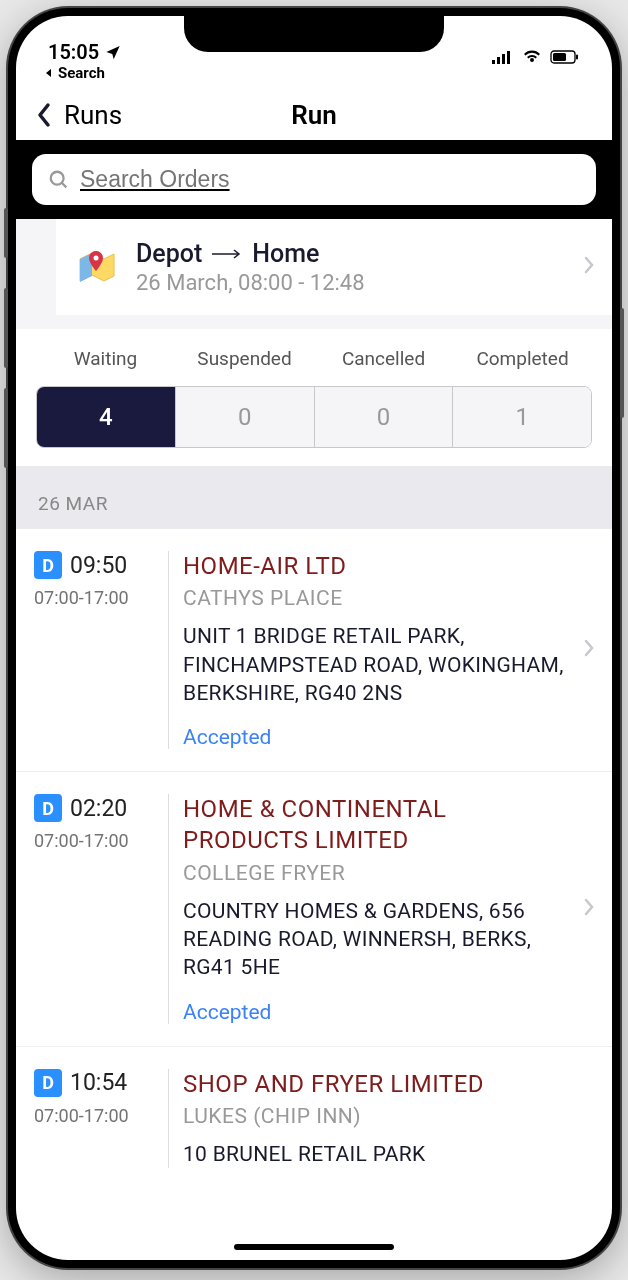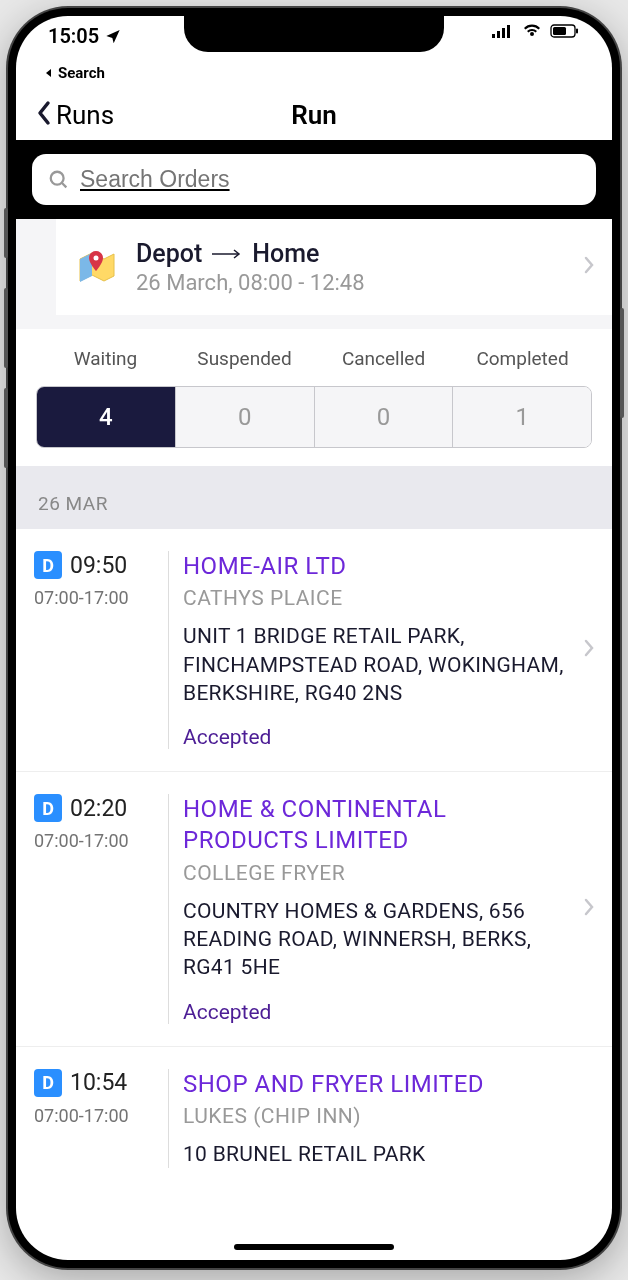--- a/index.html
+++ b/index.html
@@ -37,21 +37,21 @@
     width: 260px;
     height: 36px;
     background: #000;
     border-radius: 0 0 24px 24px;
     z-index: 10;
   }
   .status-bar {
     height: 48px;
     display: flex;
     justify-content: space-between;
-    align-items: flex-start;
+    align-items: flex-end;
     padding: 8px 32px 0;
     font-size: 20px;
     font-weight: 600;
     gap: 29px;
   }
   .status-left { display: flex; align-items: center; gap: 6px; }
   .status-right { display: flex; align-items: center; gap: 8px; }
   .back-search {
     display: flex;
     align-items: center;
@@ -61,23 +61,23 @@
     padding: 0 28px 8px;
   }
   .nav-bar {
     display: flex;
     align-items: center;
     padding: 10px 20px;
     position: relative;
   }
   .nav-back {
     display: flex;
-    align-items: flex-start;
+    align-items: center;
     font-size: 26px;
-    gap: 4px;
+    gap: 12px;
   }
   .nav-title {
     position: absolute;
     left: 50%;
     transform: translateX(-50%);
     font-size: 26px;
     font-weight: 600;
   }
   .content { background: #f5f5f7; }
   .search-wrap { padding: 14px 16px; background: #000000; text-decoration: underline; }
@@ -206,40 +206,40 @@
     margin-top: 8px;
   }
   .order-divider {
     width: 1px;
     background: #ddd;
     align-self: stretch;
   }
   .order-main { flex: 1; }
   .order-title {
     font-size: 24px;
-    color: #6d28d9;
+    color: #7f1d1d;
     letter-spacing: 0.5px;
     line-height: 1.3;
   }
   .order-sub {
     font-size: 21px;
     color: #999;
     letter-spacing: 0.5px;
     margin-top: 4px;
   }
   .order-addr {
     font-size: 21px;
     color: #1a1a2e;
     letter-spacing: 0.3px;
     line-height: 1.35;
     margin-top: 12px;
   }
   .order-status {
     font-size: 21px;
-    color: #4c1d95;
+    color: #3b82f6;
     margin-top: 18px;
   }
   .order-chev {
     align-self: center;
     color: #c7c7cc;
   }
   .home-indicator {
     position: absolute;
     bottom: 10px;
     left: 50%;

